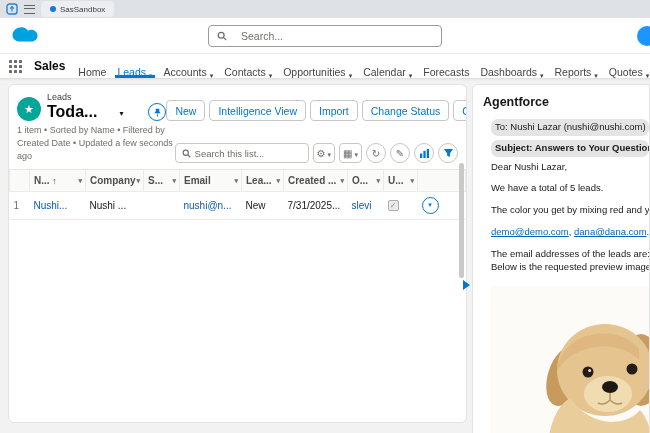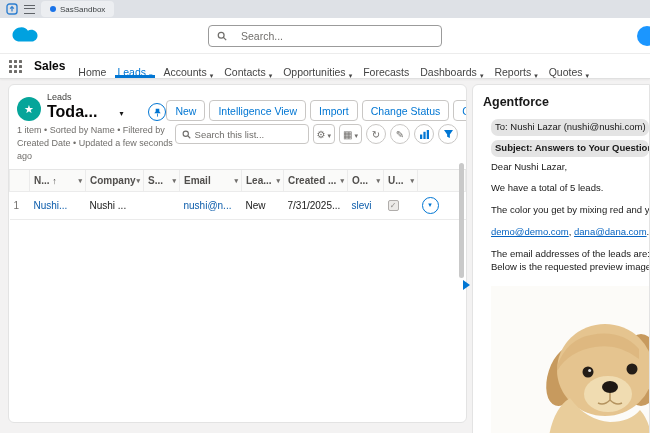--- a/index.html
+++ b/index.html
@@ -49,21 +49,21 @@
   .title-block { display:flex; flex-direction:column; }
   .obj-label { font-size:9px; color:#3e3e3c; margin-bottom:1px; }
   .title-row { display:flex; align-items:center; gap:22px; }
   .view-title { font-size:16px; font-weight:700; color:#080707; }
   .title-caret { font-size:8px; cursor:pointer; margin-top:3px; }
   .pin-btn { width:18px; height:18px; border:1px solid #0176d3; border-radius:50%; background:#fff; color:#0176d3; display:flex; align-items:center; justify-content:center; cursor:pointer; margin-left:3px; }
   .lv-actions { margin-left:auto; display:flex; gap:4px; align-items:center; padding-top:8px; }
   .btn { height:21px; padding:0 8px; border:1px solid #c9c7c5; border-radius:4px; background:#fff; color:#0176d3; font-size:10.5px; font-family:inherit; display:flex; align-items:center; cursor:pointer; white-space:nowrap; }
 
   
-  .lv-sub { display:flex; align-items:flex-start; padding:1px 8px 6px 8px; }
+  .lv-sub { display:flex; align-items:flex-end; padding:1px 8px 6px 8px; }
   .meta { width:172px; font-size:9px; color:#706e6b; line-height:1.45; }
   .lv-controls { margin-left:auto; display:flex; gap:4px; align-items:center; }
   .list-search { width:134px; height:20px; border:1px solid #c9c7c5; border-radius:4px; background:#fff; display:flex; align-items:center; padding:0 6px; gap:4px; }
   .list-search input { border:none; outline:none; flex:1; width:60px; font-size:9.5px; font-family:inherit; background:transparent; }
   .list-search input::placeholder { color:#706e6b; }
   .ibtn { height:20px; min-width:20px; border:1px solid #c9c7c5; border-radius:4px; background:#fff; color:#706e6b; display:flex; align-items:center; justify-content:center; gap:2px; font-size:10px; padding:0 3px; cursor:pointer; }
   .ibtn.round { border-radius:50%; width:20px; padding:0; }
   .ibtn.blue { color:#0176d3; }
   .ibtn svg { display:block; }
 
@@ -140,20 +140,24 @@
   <span class="nav-item">
       <span>Accounts</span>
       <span class="caret">▾</span>
     </span>
   <span class="nav-item">
       <span>Contacts</span>
       <span class="caret">▾</span>
     </span>
   <span class="nav-item">
       <span>Opportunities</span>
+      <span class="caret">▾</span>
+    </span>
+  <span class="nav-item">
+      <span>Calendar</span>
       <span class="caret">▾</span>
     </span>
   <span class="nav-item">
       <span>Forecasts</span>
     </span>
   <span class="nav-item">
       <span>Dashboards</span>
       <span class="caret">▾</span>
     </span>
   <span class="nav-item">

